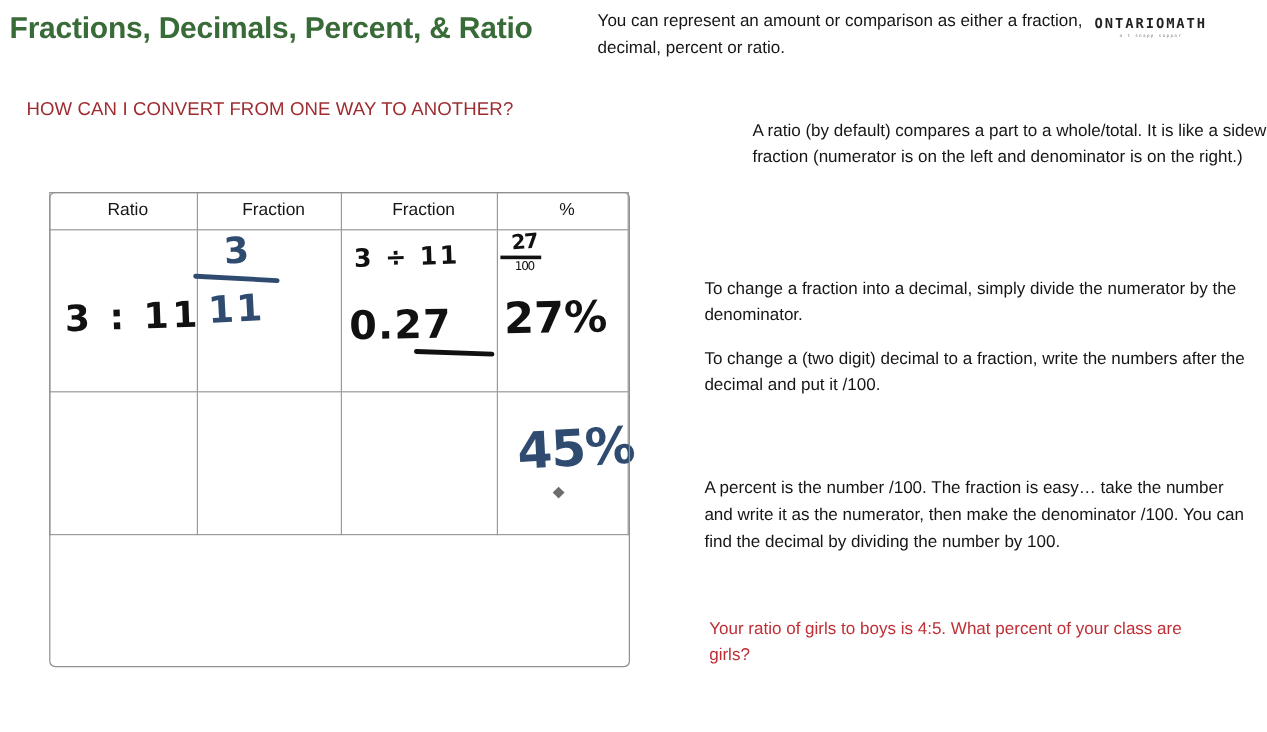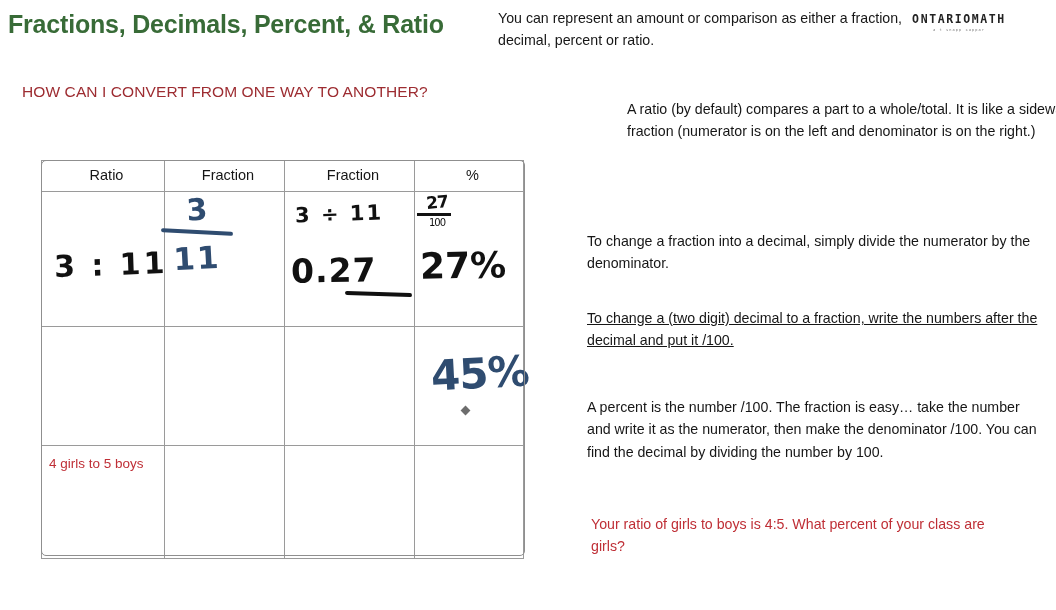--- a/index.html
+++ b/index.html
@@ -267,21 +267,21 @@
   .body-para {
     position: absolute;
     left: 587px;
     width: 452px;
     font-size: 14.2px;
     line-height: 1.58;
     color: #161616;
   }
   #para-ratio   { top: 98px; margin-left: 40px; }
   #para-frac    { top: 208px; margin-top: 22px; }
-  #para-dec     { top: 307px; text-decoration: underline; }
+  #para-dec     { top: 288px; }
   #para-percent { top: 396px; }
   #para-question {
     position: absolute;
     left: 591px;
     top: 513px;
     width: 420px;
     font-size: 14.2px;
     line-height: 1.58;
     color: #bf2f36;
   }
@@ -351,28 +351,20 @@
     <tr class="row2">
       <td></td>
       <td></td>
       <td></td>
       <td>
         <span class="hand ink-blue" id="hand-percent2">45%</span>
         <span id="cursor-dot"></span>
       </td>
     </tr>
 
-    <tr class="row3">
-      <td>
-        <span class="red-note">4 girls to 5 boys</span>
-      </td>
-      <td></td>
-      <td></td>
-      <td></td>
-    </tr>
   </tbody>
 </table>
 <div id="table-frame"></div>
 
 <div class="body-para" id="para-ratio">A ratio (by default) compares a part to a whole/total. It is like a sideways fraction (numerator is on the left and denominator is on the right.)</div>
 <div class="body-para" id="para-frac">To change a fraction into a decimal, simply divide the numerator by the denominator.</div>
 <div class="body-para" id="para-dec">To change a (two digit) decimal to a fraction, write the numbers after the decimal and put it /100.</div>
 <div class="body-para" id="para-percent">A percent is the number /100.  The fraction is easy… take the number and write it as the numerator, then make the denominator /100.  You can find the decimal by dividing the number by 100.</div>
 <div id="para-question">Your ratio of girls to boys is 4:5.  What percent of your class are girls?</div>
 

